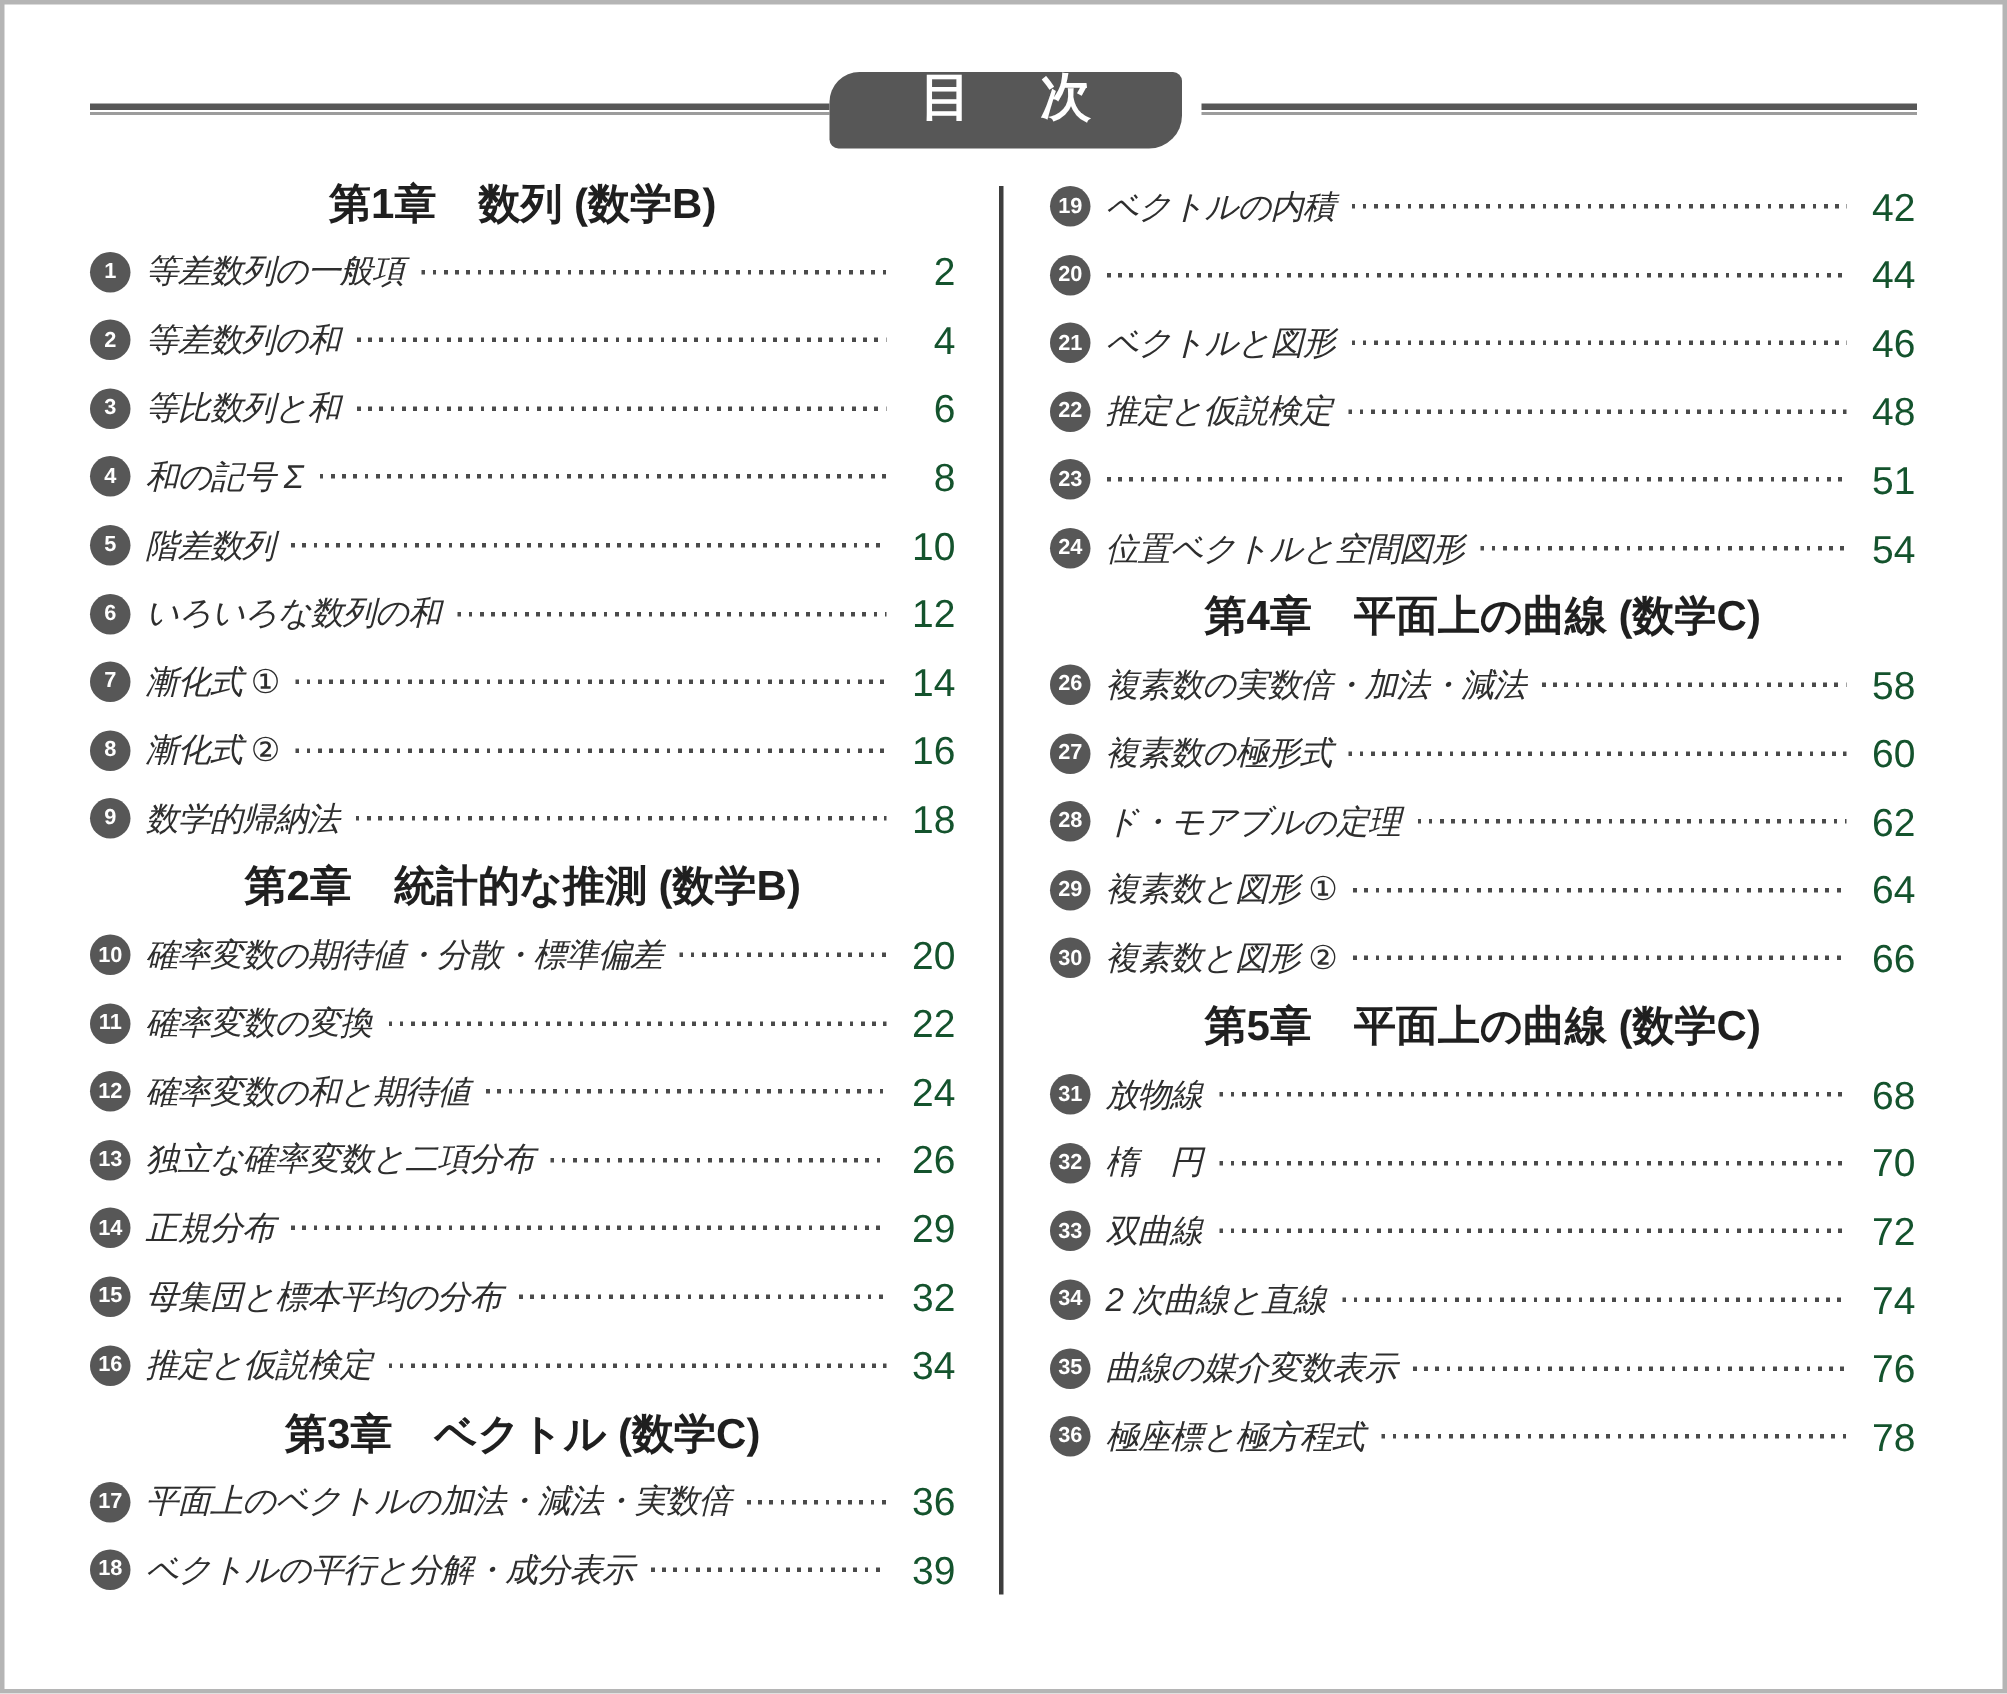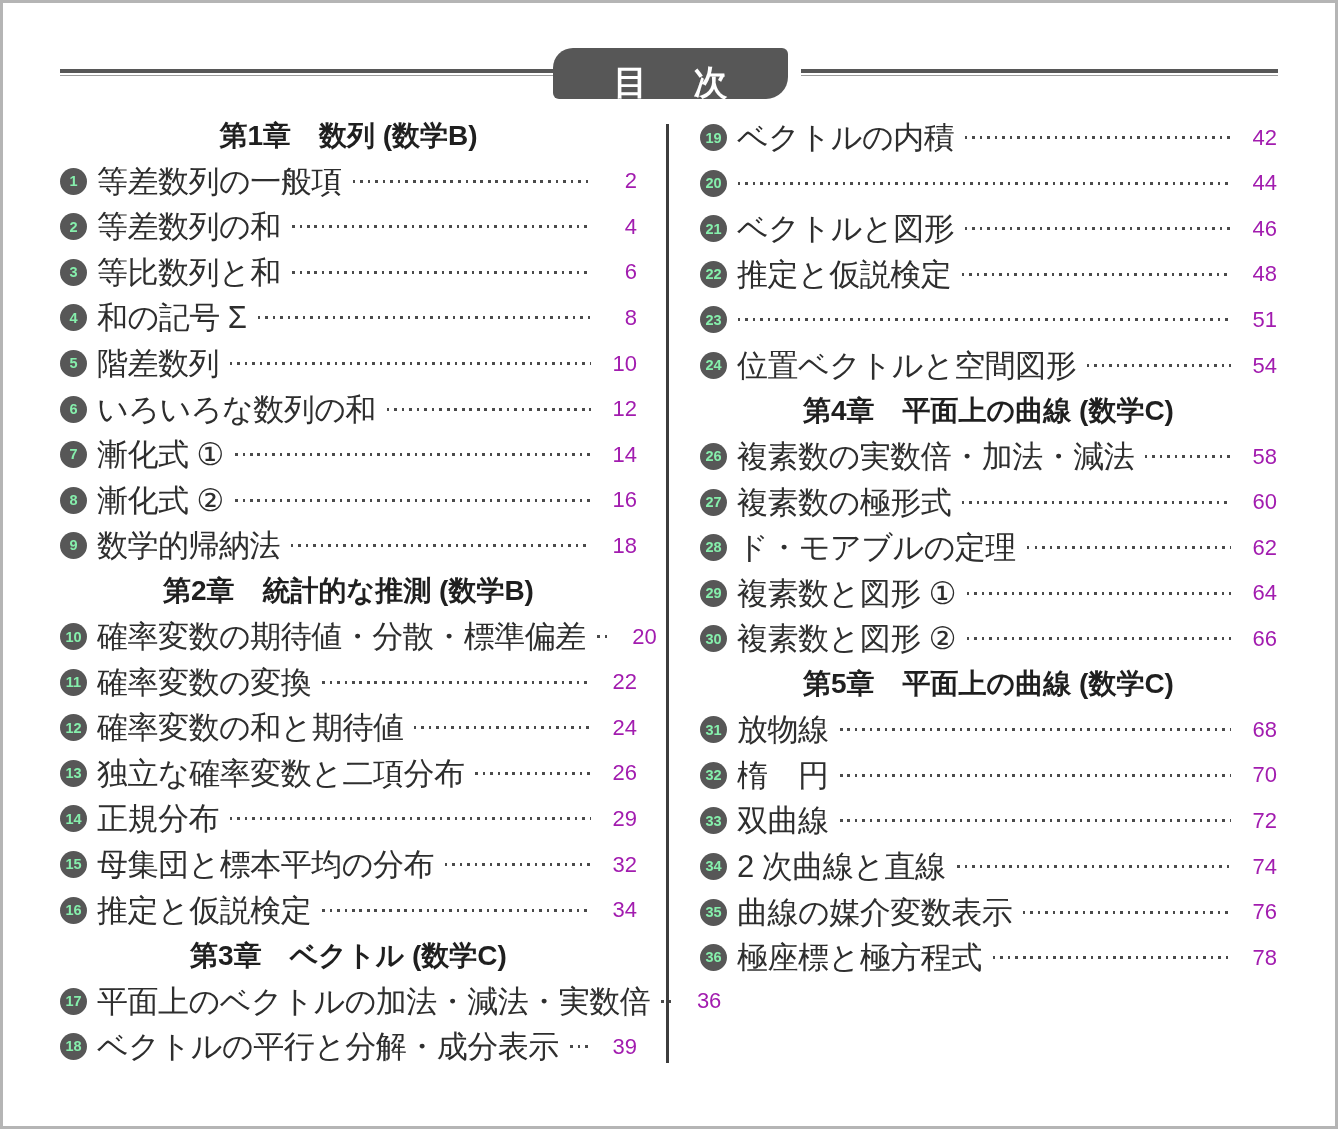--- a/index.html
+++ b/index.html
@@ -21,21 +21,21 @@
       #ffffff 4.5px 6px,
       #9c9c9c 6px 7.5px,
       transparent 7.5px);
   }
   .rule-left{left:57px;width:493px;}
   .rule-right{left:798px;width:477px;}
   .badge{
     position:absolute;left:550px;top:45px;width:235px;height:51px;
     background:var(--accent,#575757);
     border-radius:20px 6px 22px 6px;
-    display:flex;align-items:flex-end;justify-content:center;
+    display:flex;align-items:flex-start;justify-content:center;
   }
   .badge-title{
     color:#ffffff;font-size:34px;font-weight:700;
     letter-spacing:6px;line-height:1;white-space:nowrap;
     transform:translateX(3px);
   }
   
   .divider{
     position:absolute;left:663px;top:121px;width:2.5px;height:939px;
     background:#3d3d3d;
@@ -49,38 +49,39 @@
   }
   .chapter-row{justify-content:center;}
   .chapter-label{
     font-size:28px;font-weight:700;color:#1f1f1f;
     white-space:nowrap;line-height:1;
   }
   .num{
     flex:0 0 auto;
     width:27px;height:27px;border-radius:50%;
     background:var(--accent,#575757);
-    color:#86efac;font-size:14.5px;font-weight:700;
+    color:#ffffff;font-size:14.5px;font-weight:700;
     display:inline-flex;align-items:center;justify-content:center;
     line-height:1;
   }
   .entry-title{
     margin-left:10px;
-    font-size:31px;color:#2e2e2e;
+    font-size:22px;color:#2e2e2e;
     white-space:nowrap;line-height:1;
     letter-spacing:-0.5px;
+    font-style:italic;
   }
   .leader{
     flex:1 1 auto;min-width:14px;height:3px;
     margin:0 8px 0 11px;
     background:repeating-linear-gradient(to right,#4a4a4a 0 2.5px,transparent 2.5px 7.5px);
   }
   .pagenum{
     flex:0 0 auto;min-width:38px;text-align:right;
-    font-size:22px;color:#a21caf;line-height:1;
+    font-size:26px;color:#14532d;line-height:1;
   }
 </style>
 </head>
 <body>
 
 <div class="page">
 
   <div class="rule rule-left"></div>
   <div class="badge">
     <span class="badge-title">目　次</span>

